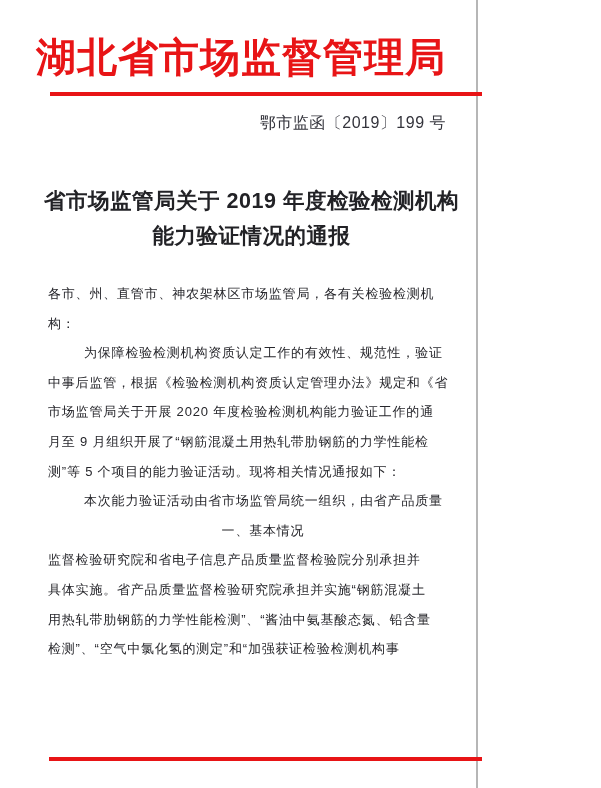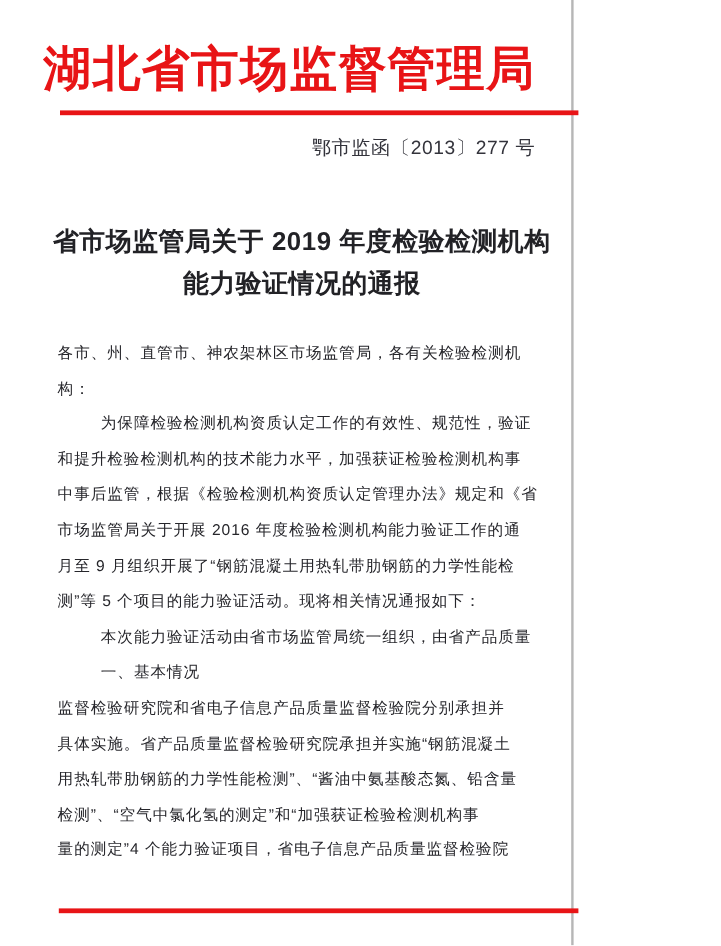--- a/index.html
+++ b/index.html
@@ -56,57 +56,55 @@
   }
   .doc-body {
     position: absolute;
     top: 279px; left: 48px; right: 40px;
     font-size: 13px;
     line-height: 29.6px;
     letter-spacing: 0.8px;
     color: var(--text-color, #26262b);
   }
   .body-line { white-space: nowrap; }
-  .body-line.indent { padding-left: 36px; }
+  .body-line.indent { padding-left: 36px; text-align: center; }
   .footer-rule {
     position: absolute;
     top: 757px; left: 49px;
     width: 497px; height: 4px;
     background: var(--accent-red, #e81416);
   }
 </style>
 </head>
 <body>
 
 <div class="page">
   <div class="page-edge-line"></div>
 
   <div class="agency">湖北省市场监督管理局</div>
 
   <div class="header-rule"></div>
 
-  <div class="doc-number">鄂市监函〔2013〕277 号</div>
+  <div class="doc-number">鄂市监函〔2019〕199 号</div>
 
   <div class="doc-title">
     <div>省市场监管局关于 2019 年度检验检测机构</div>
     <div>能力验证情况的通报</div>
   </div>
 
   <div class="doc-body">
       <div class="body-line">各市、州、直管市、神农架林区市场监管局，各有关检验检测机</div>
       <div class="body-line">构：</div>
       <div class="body-line indent">为保障检验检测机构资质认定工作的有效性、规范性，验证</div>
-      <div class="body-line">和提升检验检测机构的技术能力水平，加强获证检验检测机构事</div>
       <div class="body-line">中事后监管，根据《检验检测机构资质认定管理办法》规定和《省</div>
-      <div class="body-line">市场监管局关于开展 2016 年度检验检测机构能力验证工作的通</div>
+      <div class="body-line">市场监管局关于开展 2020 年度检验检测机构能力验证工作的通</div>
       <div class="body-line">月至 9 月组织开展了“钢筋混凝土用热轧带肋钢筋的力学性能检</div>
       <div class="body-line">测”等 5 个项目的能力验证活动。现将相关情况通报如下：</div>
       <div class="body-line indent">本次能力验证活动由省市场监管局统一组织，由省产品质量</div>
       <div class="body-line indent">一、基本情况</div>
       <div class="body-line">监督检验研究院和省电子信息产品质量监督检验院分别承担并</div>
       <div class="body-line">具体实施。省产品质量监督检验研究院承担并实施“钢筋混凝土</div>
       <div class="body-line">用热轧带肋钢筋的力学性能检测”、“酱油中氨基酸态氮、铅含量</div>
       <div class="body-line">检测”、“空气中氯化氢的测定”和“加强获证检验检测机构事</div>
-      <div class="body-line">量的测定”4 个能力验证项目，省电子信息产品质量监督检验院</div>
     </div>
 
   <div class="footer-rule"></div>
 </div>
 
 </body></html>

